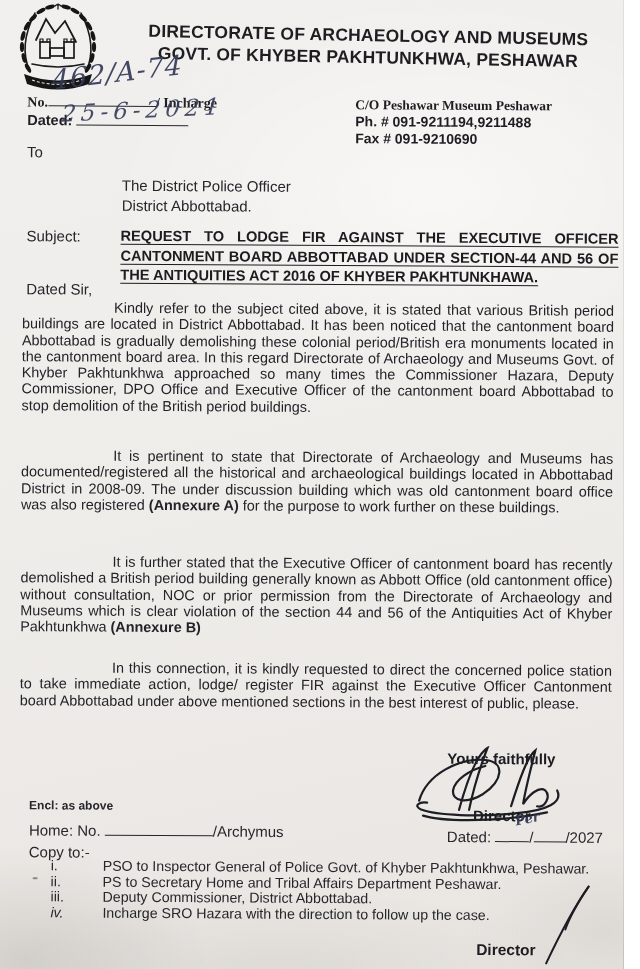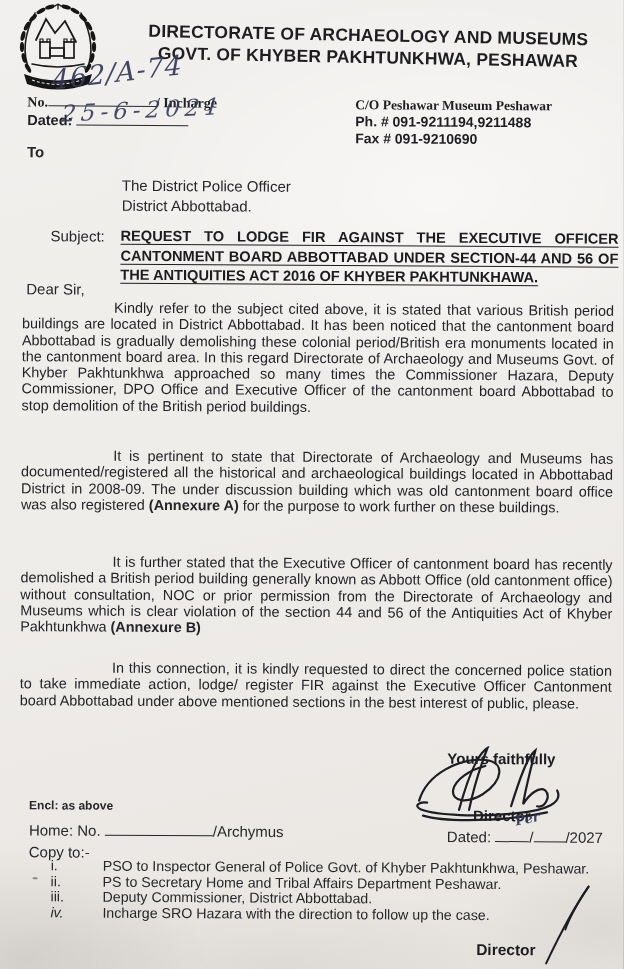--- a/index.html
+++ b/index.html
@@ -21,23 +21,23 @@
   .serifb{font-family:"Liberation Serif",serif;font-weight:bold;}
   .refline{left:28px;top:92px;font-size:14px;color:#1f1f24;}
   .refline2{left:28px;top:110px;font-size:14.5px;font-weight:bold;color:#1f1f24;}
   .blank{display:inline-block;border-bottom:1.6px solid #26262b;height:.95em;vertical-align:baseline;}
   .contact{left:356px;top:94px;font-size:14px;line-height:17px;font-weight:bold;color:#1d1d22;}
   .contact .co{font-family:"Liberation Serif",serif;font-size:13.5px;}
   .hw{font-family:"DejaVu Serif",serif;font-style:italic;color:#343a58;}
   .hw-no{left:52px;top:56px;font-size:27px;transform:rotate(-7deg) skewX(-6deg);letter-spacing:1px;opacity:.92;}
   .hw-date{left:62px;top:96px;font-size:23px;transform:rotate(-3deg) skewX(-8deg);letter-spacing:5px;opacity:.9;}
   .hw-per{left:520px;top:808px;font-size:13px;font-weight:bold;transform:rotate(-12deg);opacity:.95;}
-  .to{left:28px;top:143px;font-size:15px;font-weight:bold;}
+  .to{left:28px;top:143px;font-size:15px;}
   .addr{left:123px;top:175px;font-size:15px;line-height:20px;}
-  .sublabel{left:28px;top:227px;font-size:15px;margin-left:24px;}
+  .sublabel{left:28px;top:227px;font-size:15px;}
   .subtext{left:122px;top:226px;width:498px;font-weight:bold;font-size:14.6px;line-height:19.5px;
            text-align:justify;text-decoration:underline;text-decoration-thickness:1.4px;
            text-underline-offset:3px;color:#1c1c20;}
   .dearsir{left:28px;top:280px;font-size:15px;}
   .para{width:592px;left:24px;font-size:14.4px;line-height:16.3px;text-align:justify;
         text-indent:92px;color:#232328;}
   .p1{top:299px;} .p2{top:447px;} .p3{top:553px;} .p4{top:659px;}
   .yours{left:452px;top:747px;font-weight:bold;font-size:15px;color:#1c1c20;}
   .director1{left:478px;top:804px;font-weight:bold;font-size:15px;color:#1c1c20;}
   .encl{left:34px;top:798px;font-weight:bold;font-size:12px;}
@@ -117,21 +117,21 @@
 
     <div class="abs to">To</div>
     <div class="abs addr">
       <div>The District Police Officer</div>
       <div>District Abbottabad.</div>
     </div>
 
     <div class="abs sublabel">Subject:</div>
     <div class="abs subtext">REQUEST TO LODGE FIR AGAINST THE EXECUTIVE OFFICER CANTONMENT BOARD ABBOTTABAD UNDER SECTION-44 AND 56 OF THE ANTIQUITIES ACT 2016 OF KHYBER PAKHTUNKHAWA.</div>
 
-    <div class="abs dearsir">Dear Sir,</div>
+    <div class="abs dearsir">Dated Sir,</div>
 
     <div class="abs para p1">Kindly refer to the subject cited above, it is stated that various British period buildings are located in District Abbottabad. It has been noticed that the cantonment board Abbottabad is gradually demolishing these colonial period/British era monuments located in the cantonment board area. In this regard Directorate of Archaeology and Museums Govt. of Khyber Pakhtunkhwa approached so many times the Commissioner Hazara, Deputy Commissioner, DPO Office and Executive Officer of the cantonment board Abbottabad to stop demolition of the British period buildings.</div>
     <div class="abs para p2"><span>It is pertinent to state that Directorate of Archaeology and Museums has documented/registered all the historical and archaeological buildings located in Abbottabad District in 2008-09. The under discussion building which was old cantonment board office was also registered </span><b>(Annexure A)</b><span> for the purpose to work further on these buildings.</span></div>
     <div class="abs para p3"><span>It is further stated that the Executive Officer of cantonment board has recently demolished a British period building generally known as Abbott Office (old cantonment office) without consultation, NOC or prior permission from the Directorate of Archaeology and Museums which is clear violation of the section 44 and 56 of the Antiquities Act of Khyber Pakhtunkhwa </span><b>(Annexure B)</b></div>
     <div class="abs para p4">In this connection, it is kindly requested to direct the concerned police station to take immediate action, lodge/ register FIR against the Executive Officer Cantonment board Abbottabad under above mentioned sections in the best interest of public, please.</div>
 
     <div class="abs yours">Yours faithfully</div>
     <div class="abs director1">Director</div>
     <svg class="abs" style="left:412px;top:743px;" width="170" height="78" viewBox="0 0 170 78">
       <g fill="none" stroke="#1d1d24" stroke-width="2.2" stroke-linecap="round">

